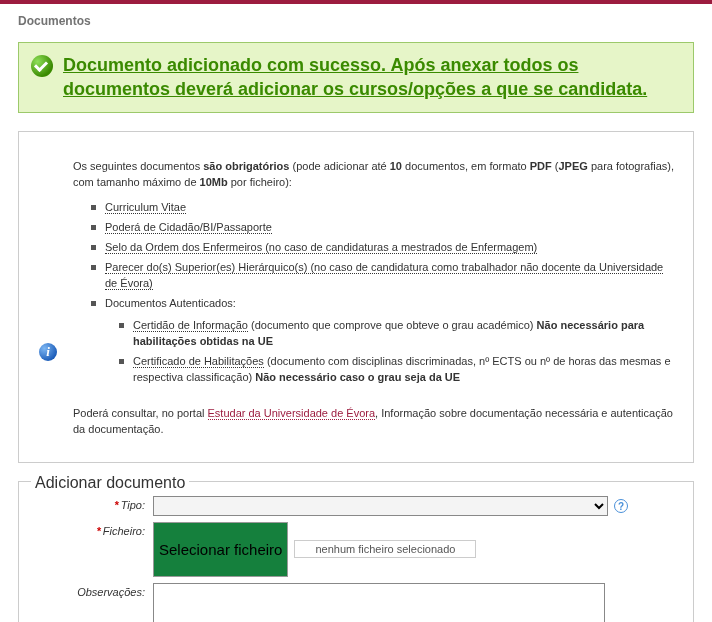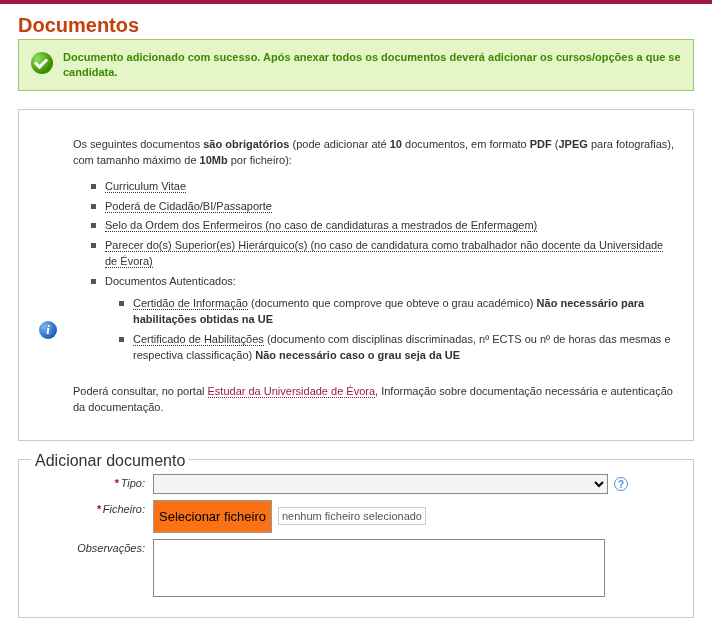--- a/index.html
+++ b/index.html
@@ -5,40 +5,41 @@
     * { box-sizing: border-box; margin: 0; padding: 0; }
     body {
       font-family: Verdana, Arial, sans-serif;
       font-size: 11px;
       background: #ffffff;
       width: 712px;
       color: #333;
     }
     .container { padding: 10px 18px; }
     .page-title {
-      color: #c2410c;
-      font-size: 20px;
-      font-weight: bold;
-      margin-bottom: 2px;
+      color: #737373;
+      font-size: 12px;
+      font-weight: bold;
+      margin-bottom: 14px;
     }
     .hr-top { height: 4px; background: #9c1c3f; margin-bottom: 0; }
     .success-box {
       border: 1px solid #9cc96b;
       background: #e6f5c8;
       padding: 10px 12px;
       display: flex;
       align-items: flex-start;
       gap: 10px;
       margin-bottom: 18px;
     }
     .success-box .msg {
       color: #3a8a00;
       font-weight: bold;
-      font-size: 11px;
+      font-size: 18px;
       line-height: 1.35;
+      text-decoration: underline;
     }
     .check-icon {
       width: 22px; height: 22px; flex: none;
       border-radius: 50%;
       background: radial-gradient(circle at 30% 30%, #8fe05a, #3a8a00 70%);
       position: relative;
       margin-top: 2px;
     }
     .check-icon::after {
       content: "";
@@ -141,28 +142,28 @@
       border: 1px solid #4a90d9;
       color: #4a90d9;
       font-size: 10px;
       text-align: center;
       line-height: 13px;
       font-weight: bold;
       cursor: pointer;
     }
     .file-btn {
       border: 1px solid #999;
-      background: #f97316;
-      font-size: 13px;
-      padding: 8px 5px;
+      background: #15803d;
+      font-size: 15px;
+      padding: 18px 5px;
       cursor: pointer;
     }
     .file-status {
       border: 1px solid #ccc;
-      padding: 2px 3px;
+      padding: 2px 20px;
       font-size: 11px;
       color: #555;
       background: #fff;
     }
     textarea.obs {
       width: 452px;
       height: 58px;
       border: 1px solid #888;
       font-family: inherit;
       font-size: 11px;

